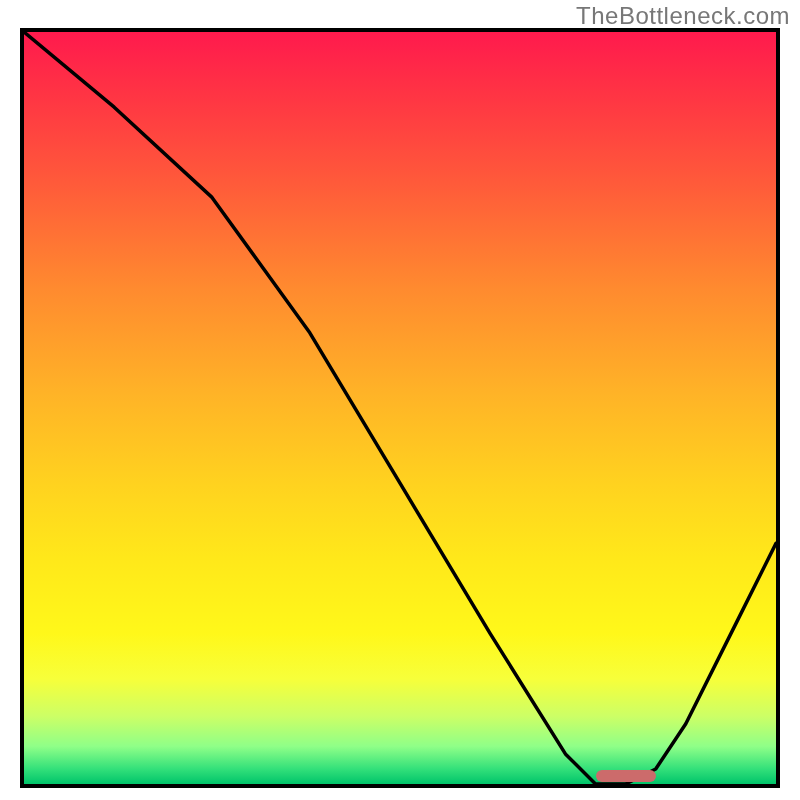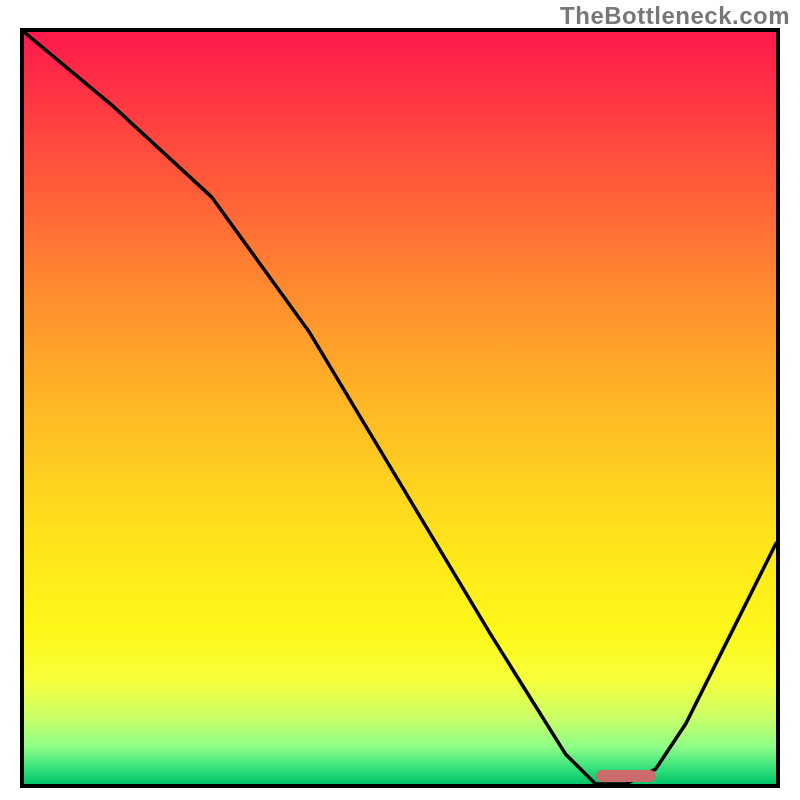--- a/index.html
+++ b/index.html
@@ -13,21 +13,21 @@
   .frame {
     position: relative;
     width: 800px;
     height: 800px;
   }
   .watermark {
     position: absolute;
     top: 2px;
     right: 10px;
     font-size: 24px;
-    font-weight: bold;
+    font-weight: normal;
     color: #777777;
     letter-spacing: 0.5px;
   }
   .plot {
     position: absolute;
     left: 20px;
     top: 28px;
     width: 760px;
     height: 760px;
     box-sizing: border-box;

